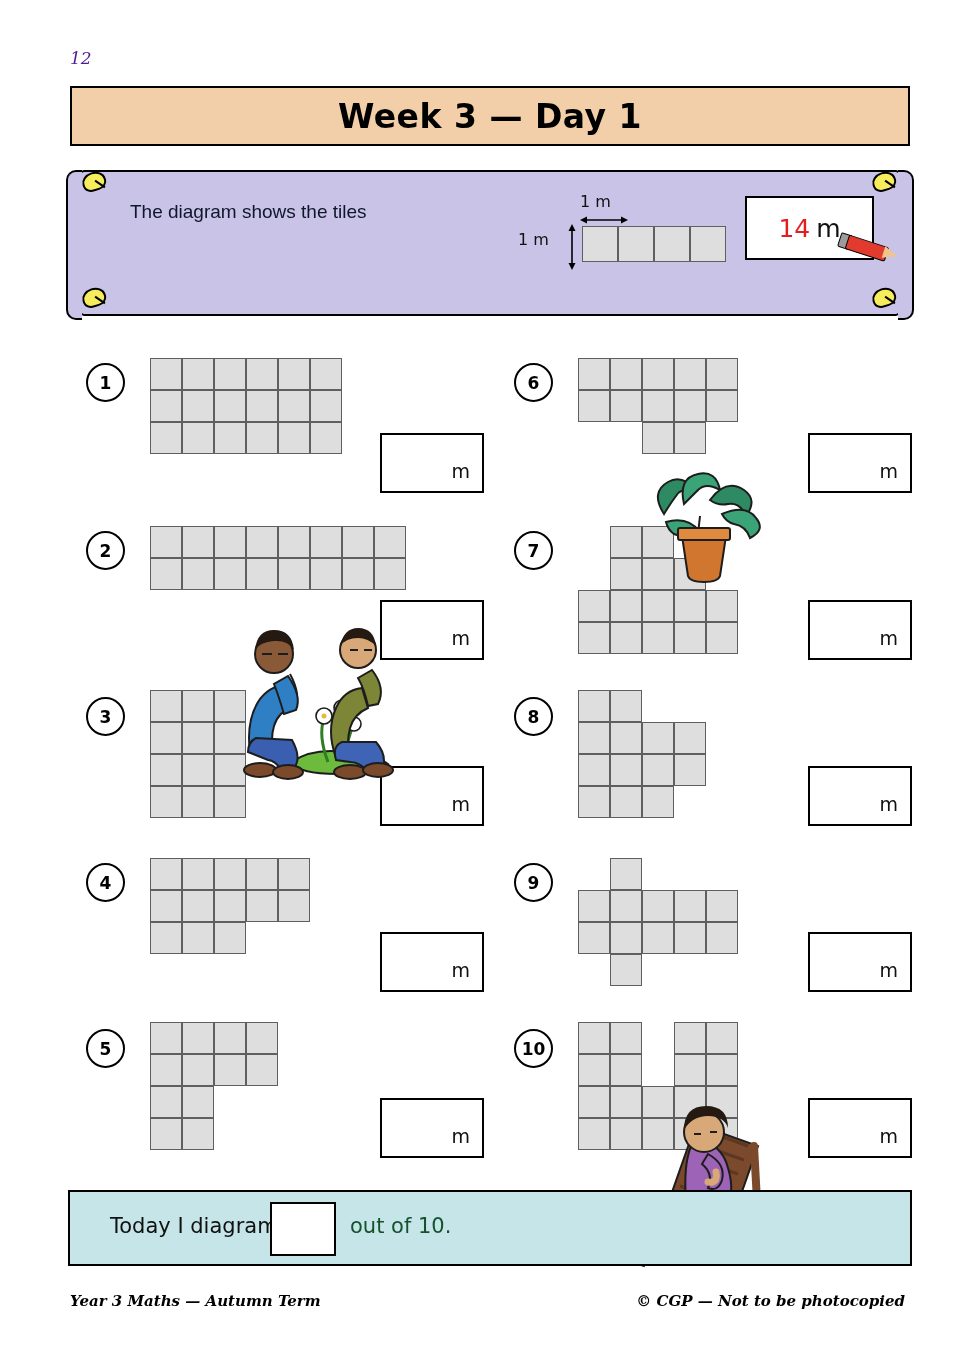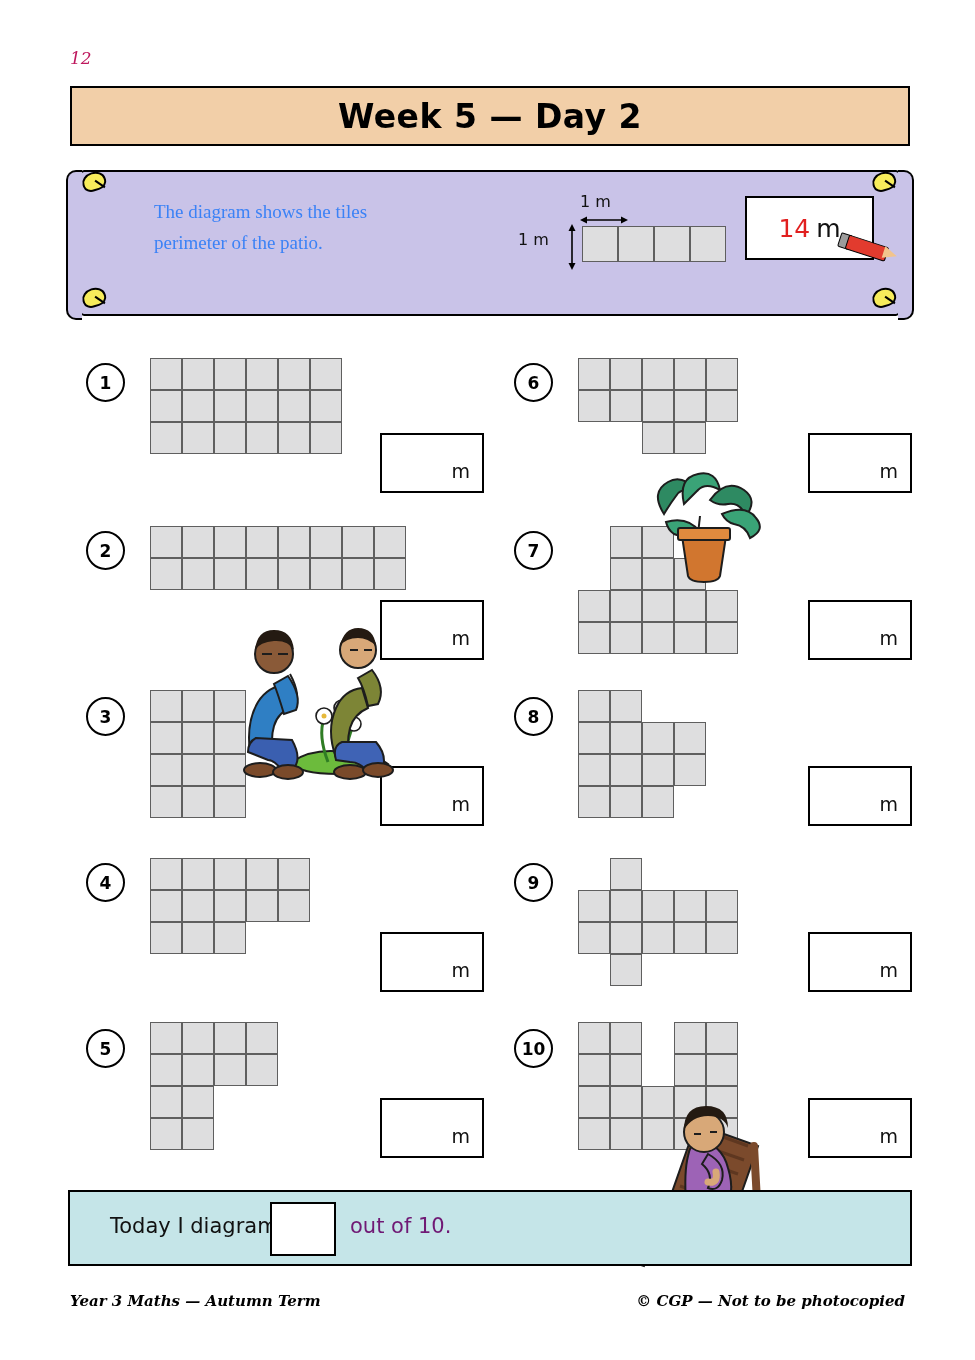--- a/index.html
+++ b/index.html
@@ -8,21 +8,21 @@
     background:#ffffff;
     font-family:"DejaVu Sans", sans-serif;
     position:relative;
     overflow:hidden;
   }
   .page{position:absolute;inset:0;}
 
   .page-number{
     position:absolute;left:70px;top:48px;
     font-family:"DejaVu Serif", serif;
-    font-style:italic;font-size:17px;color:#be185d;
+    font-style:italic;font-size:17px;color:#4c1d95;
   }
 
   
   .title-banner{
     position:absolute;left:70px;top:86px;width:836px;height:56px;
     background:#f2cfa8;border:2px solid #000;
     display:flex;align-items:center;justify-content:center;
   }
   .title-banner .title-text{
     font-family:"DejaVu Sans", sans-serif;
@@ -55,22 +55,22 @@
     position:absolute;left:12px;top:11px;width:12px;height:2px;
     background:#000;transform:rotate(35deg);
   }
   .pin.tl{left:14px;top:10px;}
   .pin.tr{right:14px;top:10px;}
   .pin.bl{left:14px;top:126px;}
   .pin.br{right:14px;top:126px;}
 
   .example-text{
     position:absolute;left:62px;top:34px;width:330px;
-    font-family:Liberation Serif, serif;
-    font-size:19px;line-height:31px;color:#3b82f6;margin-left:24px;
+    font-family:Liberation Sans, sans-serif;
+    font-size:19px;line-height:31px;color:#0f172a;
   }
 
   .example-diagram{position:absolute;left:450px;top:30px;width:200px;height:90px;}
   .lbl{position:absolute;font-size:16px;font-family:"DejaVu Sans",sans-serif;color:#111;}
 
   .answer-box-example{
     position:absolute;left:660px;top:34px;width:125px;height:60px;
     background:#fff;border:2px solid #000;
     display:flex;align-items:center;justify-content:center;margin-left:17px;
   }
@@ -109,21 +109,21 @@
   }
   .score-text-1{
     position:absolute;left:40px;top:22px;
     font-family:"DejaVu Sans",sans-serif;font-size:21px;color:#111;
   }
   .score-input{
     position:absolute;left:200px;top:10px;width:62px;height:50px;background:#fff;border:2px solid #000;
   }
   .score-text-2{
     position:absolute;left:280px;top:22px;
-    font-family:"DejaVu Sans",sans-serif;font-size:21px;color:#701a75;
+    font-family:"DejaVu Sans",sans-serif;font-size:21px;color:#14532d;
   }
 
   .footer-left{
     position:absolute;left:70px;top:1292px;
     font-family:"DejaVu Serif",serif;font-style:italic;font-weight:bold;font-size:15px;color:#000;
   }
   .footer-right{
     position:absolute;right:70px;top:1292px;
     font-family:"DejaVu Serif",serif;font-style:italic;font-weight:bold;font-size:15px;color:#000;
   }
@@ -132,21 +132,21 @@
   .illus{position:absolute;}
 </style>
 </head>
 <body>
 
 <div class="page">
 
   <div class="page-number">12</div>
 
   <div class="title-banner">
-    <span class="title-text">Week 5 — Day 2</span>
+    <span class="title-text">Week 3 — Day 1</span>
   </div>
 
   <div class="example-banner">
     <div class="scroll-bg"></div>
 
     <div class="pin tl">
         <div class="head"></div>
         <div class="needle"></div>
       </div>
     <div class="pin tr">
@@ -157,21 +157,20 @@
         <div class="head"></div>
         <div class="needle"></div>
       </div>
     <div class="pin br">
         <div class="head"></div>
         <div class="needle"></div>
       </div>
 
     <div class="example-text">
       <div>The diagram shows the tiles</div>
-      <div>perimeter of the patio.</div>
     </div>
 
     <div class="example-diagram">
       <span class="lbl" style="left:62px;top:0px;">1 m</span>
       <svg style="position:absolute;left:62px;top:22px;" width="48" height="12">
         <line x1="4" y1="6" x2="44" y2="6" stroke="#000" stroke-width="1.6"></line>
         <polygon points="0,6 7,2.5 7,9.5" fill="#000"></polygon>
         <polygon points="48,6 41,2.5 41,9.5" fill="#000"></polygon>
       </svg>
       <span class="lbl" style="left:0px;top:38px;">1 m</span>

